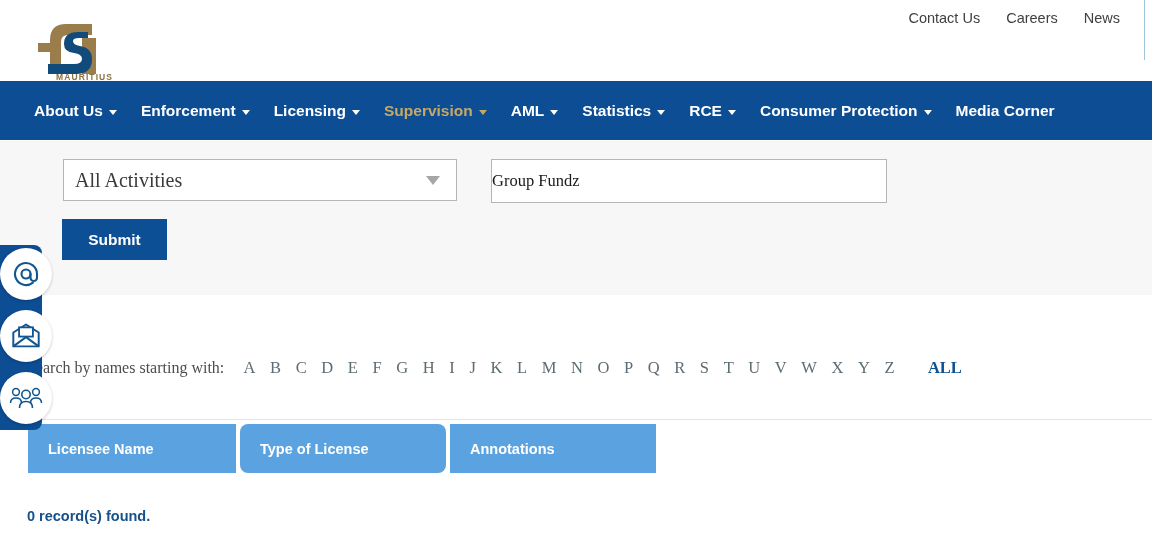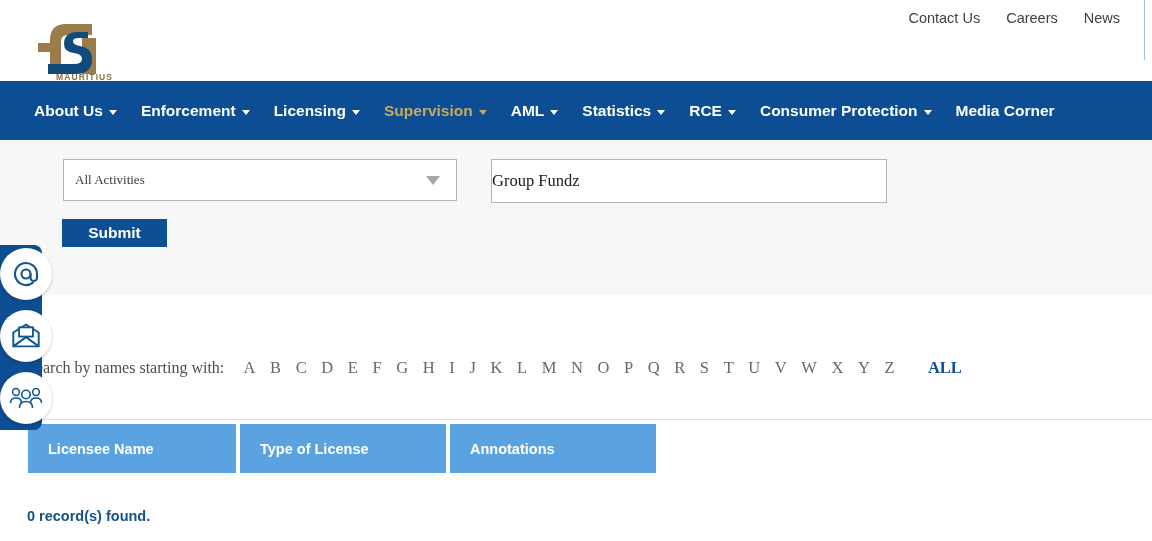--- a/index.html
+++ b/index.html
@@ -132,21 +132,21 @@
     width: 394px; height: 42px;
     background: #ffffff;
     border: 1px solid #b5b5b5;
     display: flex;
     align-items: center;
     cursor: pointer;
   }
 
   .select-label {
     font-family: "Liberation Serif", serif;
-    font-size: 13px;
+    font-size: 20px;
     color: #3a3a3a;
     padding-left: 11px;
   }
 
   .select-caret {
     position: absolute;
     right: 16px; top: 16px;
     width: 0; height: 0;
     border-left: 7px solid transparent;
     border-right: 7px solid transparent;
@@ -161,21 +161,21 @@
     border: 1px solid #b5b5b5;
     font-family: "Liberation Serif", serif;
     font-size: 16.5px;
     color: #1a1a1a;
     outline: none;
   }
 
   .submit-btn {
     position: absolute;
     left: 62px; top: 77px;
-    width: 105px; height: 28px;
+    width: 105px; height: 41px;
     background: #0d4f95;
     border: none;
     color: #ffffff;
     font-size: 15.5px;
     font-weight: 700;
     font-family: "Liberation Sans", sans-serif;
     cursor: pointer;
   }
 
   
@@ -274,21 +274,21 @@
     display: flex;
     align-items: center;
     padding-left: 20px;
     white-space: nowrap;
     overflow: hidden;
     cursor: pointer;
   }
 
   .th.c1 { width: 208px; flex: none; }
   .th.c2 { width: 592px; flex: none; }
-  .th.c3 { width: 206px; flex: none; }
+  .th.c3 { width: 206px; flex: none; border-radius: 8px; }
   .th.c4 { width: 206px; flex: none; }
 
   .record-count {
     position: absolute;
     left: 27px;
     top: 508px;
     font-size: 14.5px;
     font-weight: 700;
     color: #17518a;
     font-family: "Liberation Sans", sans-serif;

